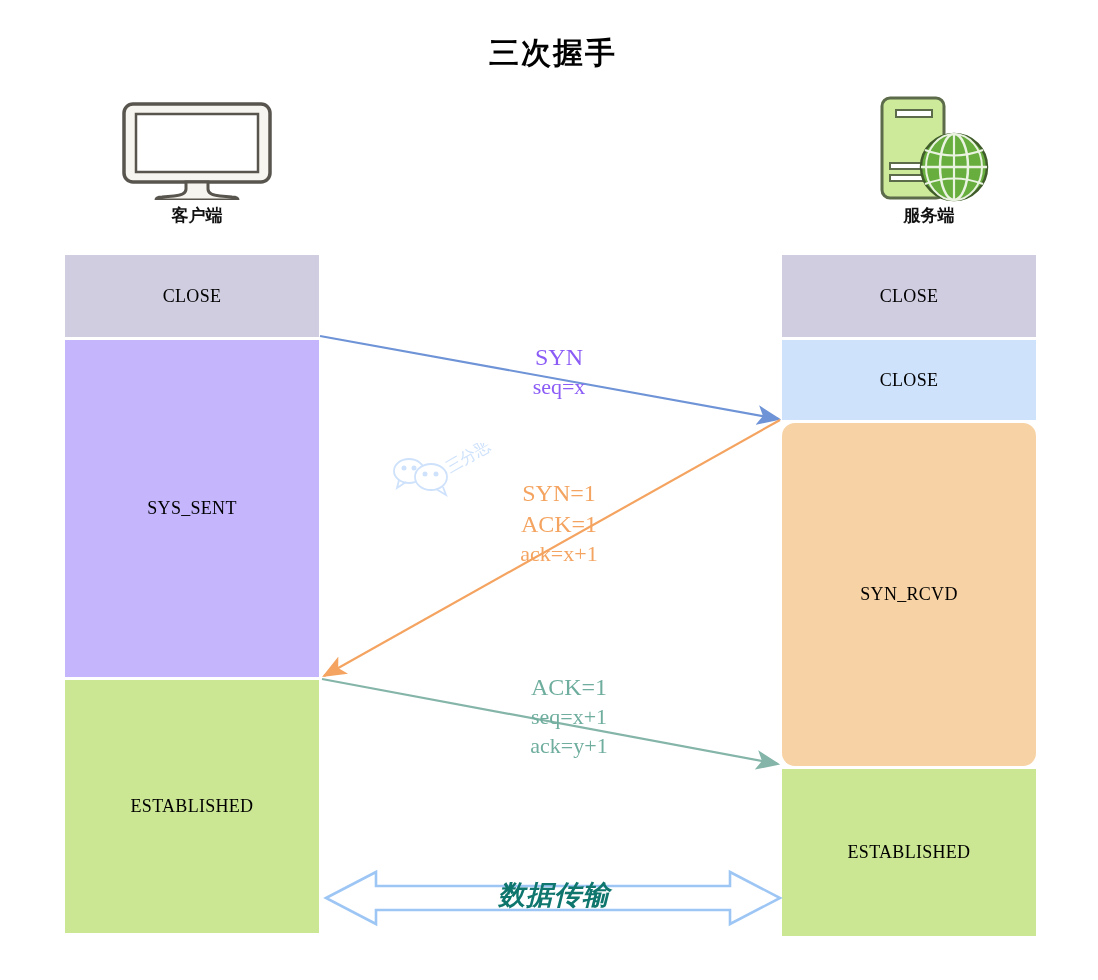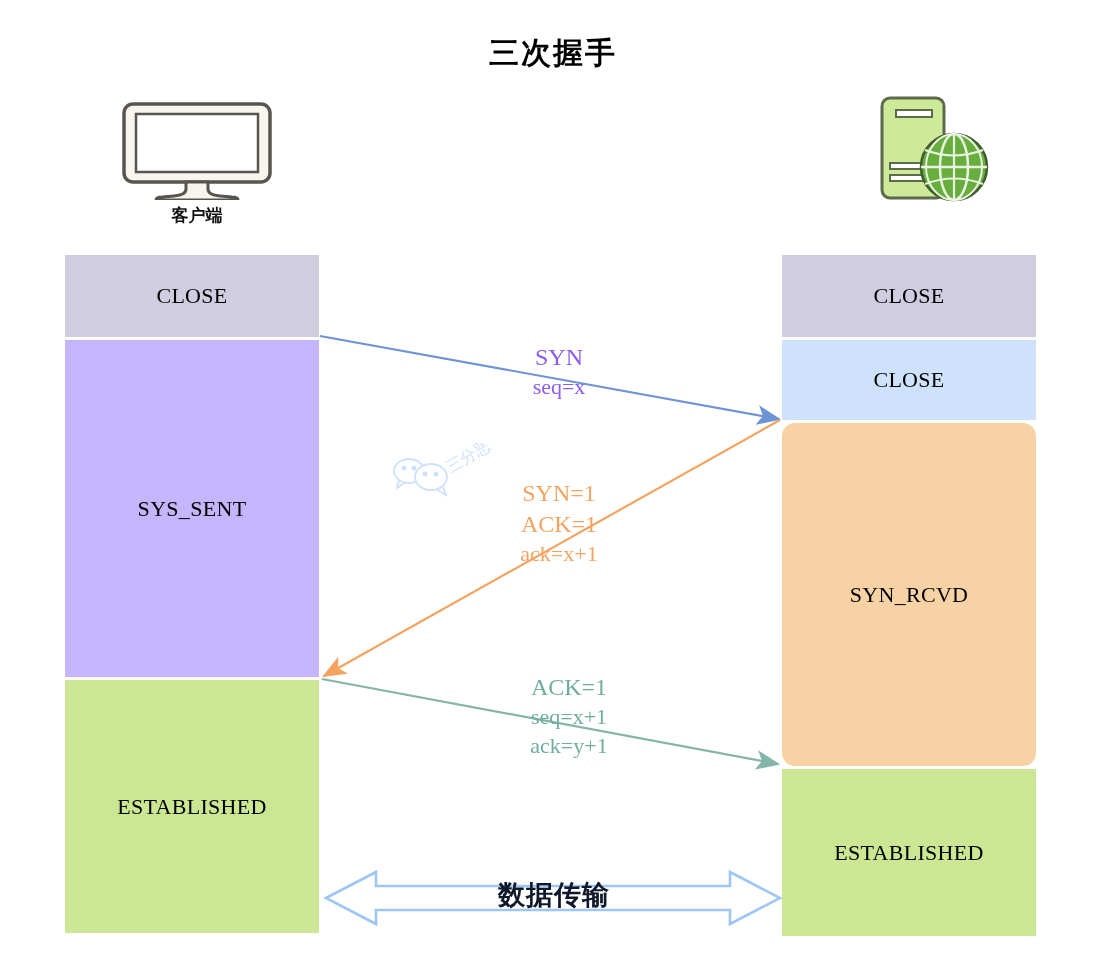--- a/index.html
+++ b/index.html
@@ -53,21 +53,21 @@
   #client-col { left: 61px;  top: 255px; }
   #server-col { left: 778px; top: 255px; }
 
   .state-block {
     width: 254px;
     box-sizing: border-box;
     display: flex;
     align-items: center;
     justify-content: center;
     color: #000000;
-    font-size: 22px;
+    font-size: 18px;
     letter-spacing: 0.3px;
     margin-bottom: 3px;
     font-family: "Liberation Serif", "DejaVu Serif", serif;
   }
   .state-block.no-gap { margin-bottom: 0; }
 
   
   #arrow-layer {
     left: 0; top: 0;
     width: 1098px; height: 980px;
@@ -131,20 +131,21 @@
         <circle cx="110" cy="72" r="33" fill="#67ae3e" stroke="#3f5c2a" stroke-width="2.5"></circle>
         <ellipse cx="110" cy="72" rx="14" ry="33" fill="none" stroke="#e9f3e0" stroke-width="2.5"></ellipse>
         <ellipse cx="110" cy="72" rx="28" ry="33" fill="none" stroke="#e9f3e0" stroke-width="2"></ellipse>
         <line x1="77" y1="72" x2="143" y2="72" stroke="#e9f3e0" stroke-width="2.5"></line>
         <path d="M81 55 Q110 66 139 55" fill="none" stroke="#e9f3e0" stroke-width="2.2"></path>
         <path d="M81 89 Q110 78 139 89" fill="none" stroke="#e9f3e0" stroke-width="2.2"></path>
         <line x1="110" y1="39" x2="110" y2="105" stroke="#e9f3e0" stroke-width="2.2"></line>
       </g>
     </svg>
   </div>
+  <div class="abs endpoint-caption" id="server-caption">服务端</div>
 
   <div class="abs state-col" id="client-col">
     <div class="state-block" style="background: rgb(208, 205, 225); height: 82px;">
       <span>CLOSE</span>
     </div>
     <div class="state-block" style="background: #c4b5fd; height: 337px;">
       <span>SYS_SENT</span>
     </div>
     <div class="state-block no-gap" style="background: rgb(203, 231, 147); height: 253px;">
       <span>ESTABLISHED</span>
@@ -207,21 +208,21 @@
     <span class="ln">ACK=1</span>
     <span class="ln small">ack=x+1</span>
   </div>
 
   <div class="abs arrow-label" id="label-ack" style="color: rgb(111, 174, 158);">
     <span class="ln">ACK=1</span>
     <span class="ln small">seq=x+1</span>
     <span class="ln small">ack=y+1</span>
   </div>
 
-  <div class="abs" id="label-data" style="color: #0f172a;">数据传输</div>
+  <div class="abs" id="label-data" style="color: #0f766e; font-style: italic;">数据传输</div>
 
   <div class="abs" id="watermark">
     <svg width="140" height="72" viewBox="0 0 140 72">
       <g stroke="#cfe2fb" fill="none" stroke-width="1.8">
         <ellipse cx="22" cy="28" rx="15" ry="12"></ellipse>
         <path d="M12 37 L10 45 L19 39"></path>
         <circle cx="17" cy="25" r="1.6" fill="#cfe2fb"></circle>
         <circle cx="27" cy="25" r="1.6" fill="#cfe2fb"></circle>
         <ellipse cx="44" cy="34" rx="16" ry="13" fill="#ffffff"></ellipse>
         <path d="M56 44 L59 52 L49 46"></path>

